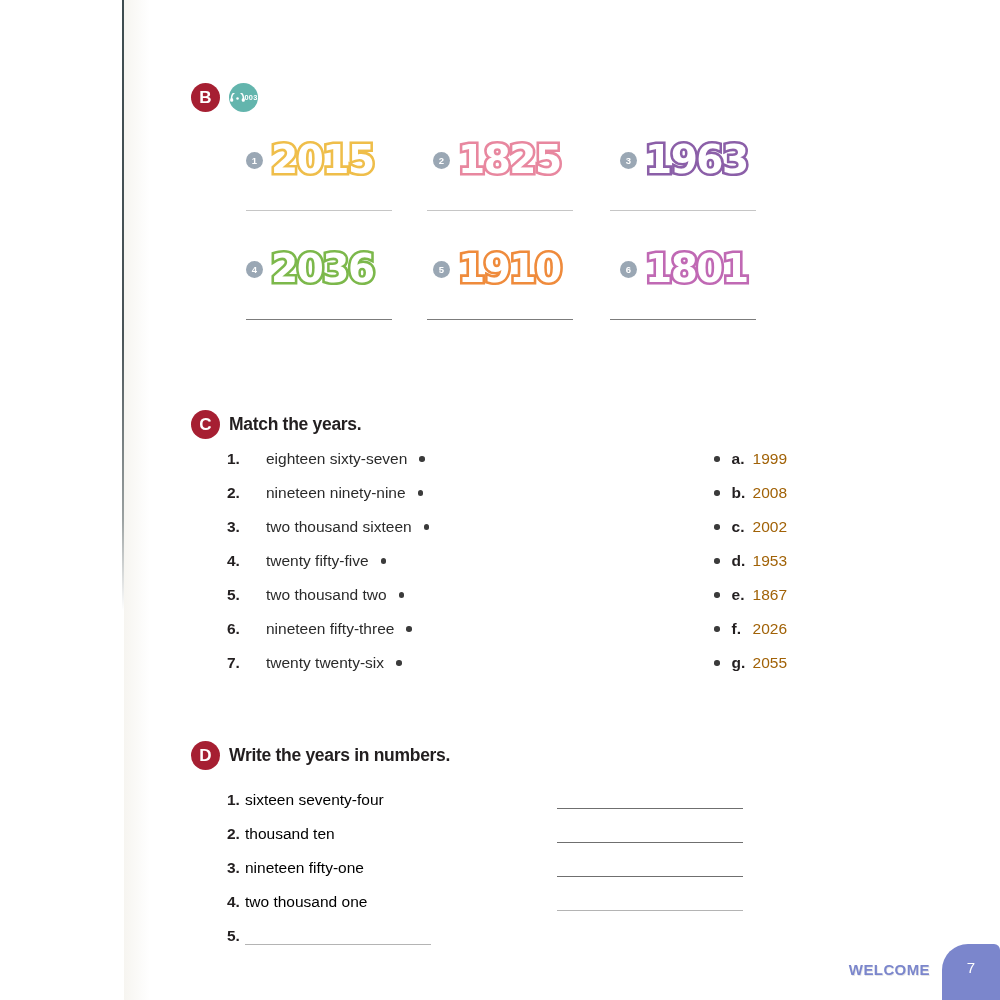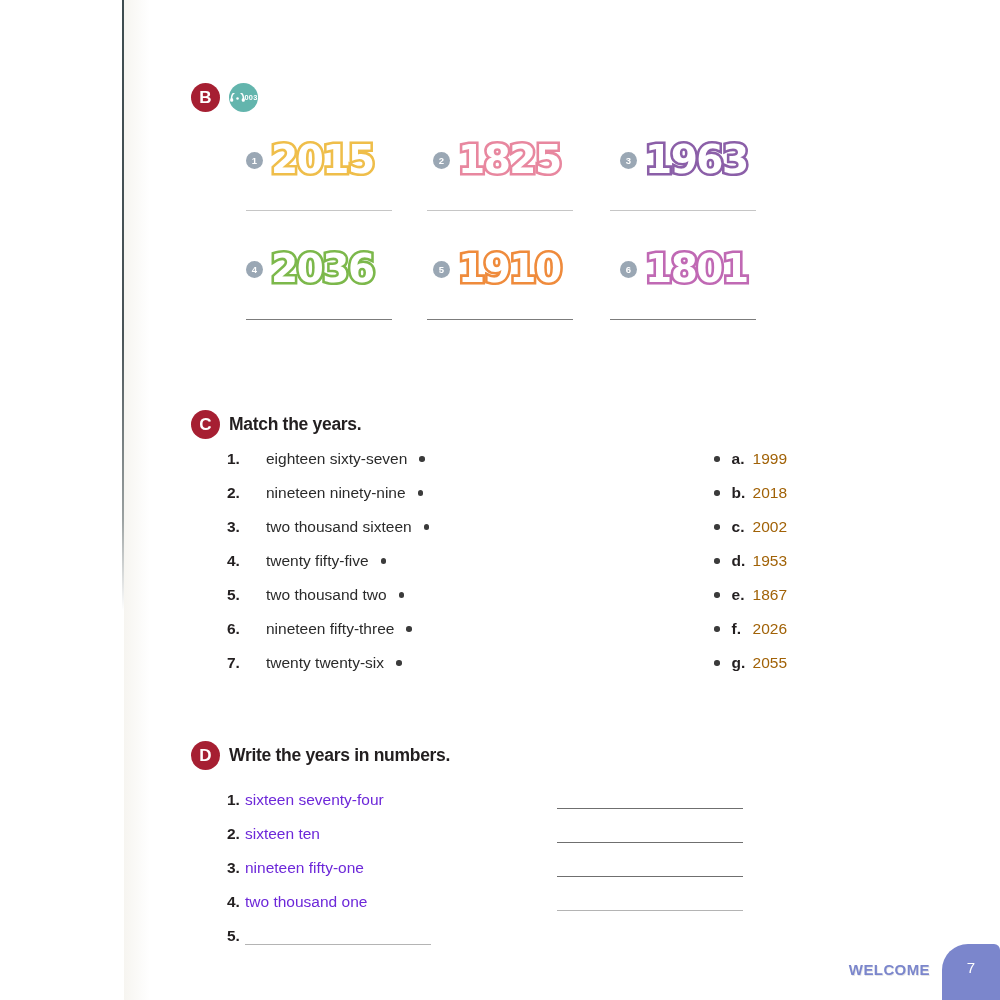--- a/index.html
+++ b/index.html
@@ -235,21 +235,21 @@
   }
   .w-num {
     font-size: 15.5px;
     font-weight: bold;
     width: 18px;
     flex: 0 0 auto;
     color: #231f20;
   }
   .w-text {
     font-size: 15.5px;
-    color: #6d28d9;
+    color: #000000;
     white-space: nowrap;
     width: 312px;
     flex: 0 0 auto;
   }
   .w-line {
     height: 0;
     border-top: 1.5px solid #6f6f6f;
     width: 186px;
     margin-top: 16px;
   }
@@ -411,21 +411,21 @@
   <div class="match-row">
     <div class="m-left">
       <span class="m-num">2.</span>
       <span class="m-text">nineteen ninety-nine</span>
       <span class="m-dot-l"></span>
     </div>
     <div class="m-spacer"></div>
     <div class="m-right">
       <span class="m-dot-r"></span>
       <span class="m-letter">b.</span>
-      <span class="m-year">2018</span>
+      <span class="m-year">2008</span>
     </div>
   </div>
   <div class="match-row">
     <div class="m-left">
       <span class="m-num">3.</span>
       <span class="m-text">two thousand sixteen</span>
       <span class="m-dot-l"></span>
     </div>
     <div class="m-spacer"></div>
     <div class="m-right">
@@ -496,21 +496,21 @@
 </div>
 
 <div class="write-wrap">
   <div class="w-row">
     <span class="w-num">1.</span>
     <span class="w-text">sixteen seventy-four</span>
     <span class="w-line"></span>
   </div>
   <div class="w-row">
     <span class="w-num">2.</span>
-    <span class="w-text">sixteen ten</span>
+    <span class="w-text">thousand ten</span>
     <span class="w-line"></span>
   </div>
   <div class="w-row">
     <span class="w-num">3.</span>
     <span class="w-text">nineteen fifty-one</span>
     <span class="w-line"></span>
   </div>
   <div class="w-row">
     <span class="w-num">4.</span>
     <span class="w-text">two thousand one</span>

